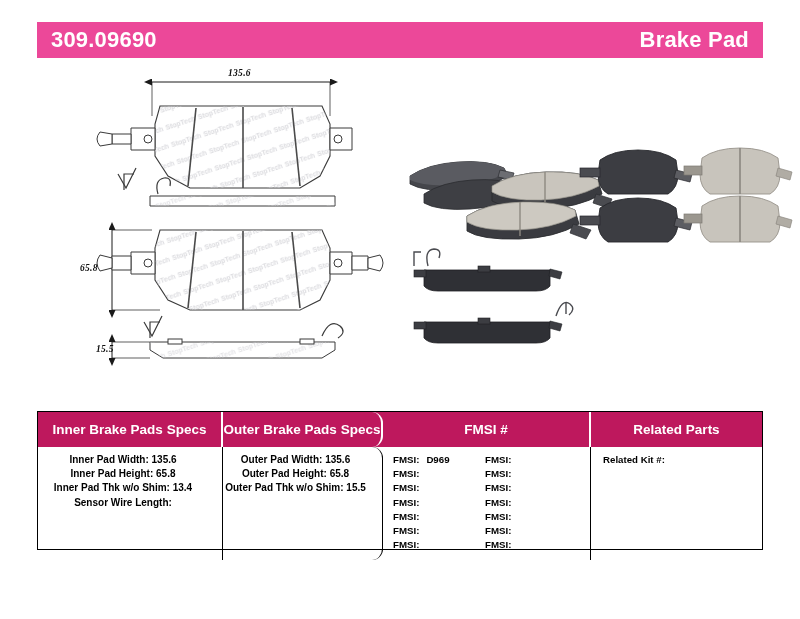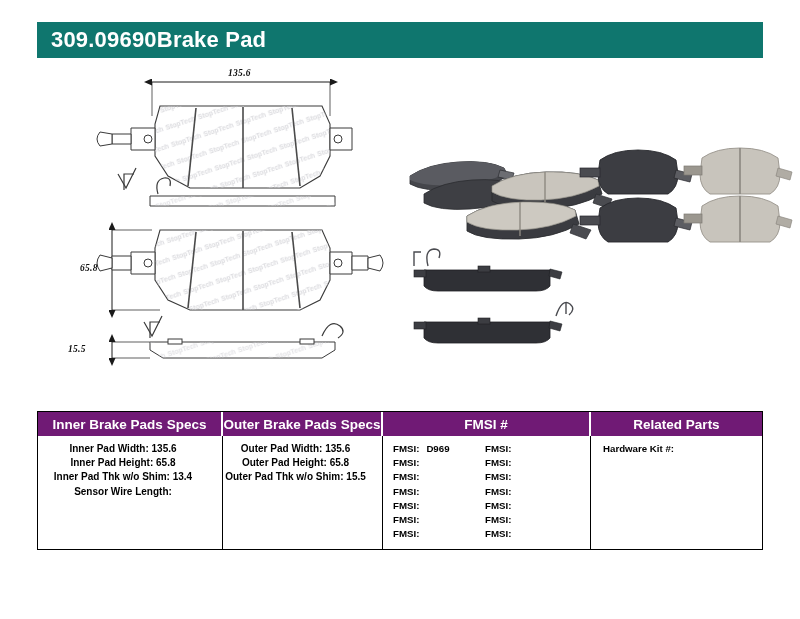--- a/index.html
+++ b/index.html
@@ -7,50 +7,50 @@
     width:800px;height:619px;background:#ffffff;
     font-family:"Liberation Sans", sans-serif;
     -webkit-font-smoothing:antialiased;
     position:relative;overflow:hidden;
   }
   .sheet{position:absolute;inset:0;}
 
   
   .header-bar{
     position:absolute;left:37px;top:22px;width:726px;height:36px;
-    background:#0f766e;color:#fff;display:flex;align-items:center;
-    justify-content:flex-start;padding:0 14px;box-sizing:border-box;
+    background:#ec4899;color:#fff;display:flex;align-items:center;
+    justify-content:space-between;padding:0 14px;box-sizing:border-box;
   }
   .header-partno{font-size:22px;font-weight:bold;letter-spacing:.2px;}
   .header-title{font-size:22px;font-weight:bold;letter-spacing:.2px;}
 
   
   .drawing-area{position:absolute;left:0;top:58px;width:700px;height:330px;}
   .dimtext{
     position:absolute;font-size:9.5px;font-weight:bold;color:#111;
     font-family:"Liberation Serif", serif;font-style:italic;letter-spacing:.3px;
   }
 
   
   .spec-table{
     position:absolute;left:37px;top:411px;width:726px;height:139px;
     border:1px solid #000;box-sizing:border-box;
   }
-  .thead{display:flex;height:24px;background:#701a75;}
+  .thead{display:flex;height:35px;background:#be185d;}
   .th{
     color:#fff;font-size:13.5px;font-weight:bold;
     display:flex;align-items:center;justify-content:center;
     box-sizing:border-box;border-right:2px solid #fff;
   }
   .th:last-child{border-right:none;}
   .tbody{display:flex;height:113px;}
   .tcol{box-sizing:border-box;border-right:1px solid #000;padding-top:6px;}
   .tcol:last-child{border-right:none;}
   .col-inner{width:185px;}
-  .col-outer{width:160px;}
+  .col-outer{width:160px;border-radius:11px;}
   .col-fmsi{width:208px;}
   .col-related{width:171px;}
 
   .spec-row{
     font-size:10px;font-weight:bold;color:#000;
     text-align:center;padding-right:14px;line-height:14.2px;white-space:nowrap;
   }
   .fmsi-wrap{display:flex;padding-left:10px;}
   .fmsi-sub{width:92px;}
   .fmsi-row{font-size:9.7px;font-weight:bold;color:#000;line-height:14.2px;white-space:nowrap;}
@@ -208,21 +208,21 @@
         <rect x="478" y="260" width="12" height="6" fill="#3c3d42" stroke="#1f2023" stroke-width=".6"></rect>
         <rect x="414" y="264" width="12" height="7" fill="#3c3d42" stroke="#1f2023" stroke-width=".6"></rect>
         <path d="M550,263 l12,3 l-2,7 l-11,-3 z" fill="#3c3d42" stroke="#1f2023" stroke-width=".6"></path>
         <path d="M556,258 q6,-18 14,-12 q6,5 -1,11" fill="none" stroke="#4a4b50" stroke-width="1.4"></path>
         <path d="M566,256 l0,-12" fill="none" stroke="#4a4b50" stroke-width="1.4"></path>
       </g>
     </svg>
 
     <span class="dimtext" style="left:228px;top:10px;">135.6</span>
     <span class="dimtext" style="left:80px;top:205px;text-align:center;">65.8</span>
-    <span class="dimtext" style="left:68px;top:286px;">15.5</span>
+    <span class="dimtext" style="left:96px;top:286px;">15.5</span>
   </div>
 
   <div class="spec-table">
     <div class="thead">
       <div class="th col-inner">Inner Brake Pads Specs</div>
       <div class="th col-outer">Outer Brake Pads Specs</div>
       <div class="th col-fmsi">FMSI #</div>
       <div class="th col-related">Related Parts</div>
     </div>
     <div class="tbody">
@@ -253,19 +253,19 @@
               <div class="fmsi-row"><span>FMSI:</span></div>
               <div class="fmsi-row"><span>FMSI:</span></div>
               <div class="fmsi-row"><span>FMSI:</span></div>
               <div class="fmsi-row"><span>FMSI:</span></div>
               <div class="fmsi-row"><span>FMSI:</span></div>
               <div class="fmsi-row"><span>FMSI:</span></div>
             </div>
         </div>
       </div>
       <div class="tcol col-related" id="related-col">
-          <div class="related-row">Hardware Kit #:</div>
+          <div class="related-row">Related Kit #:</div>
         </div>
     </div>
   </div>
 
 
 </div>
 
 </body></html>

